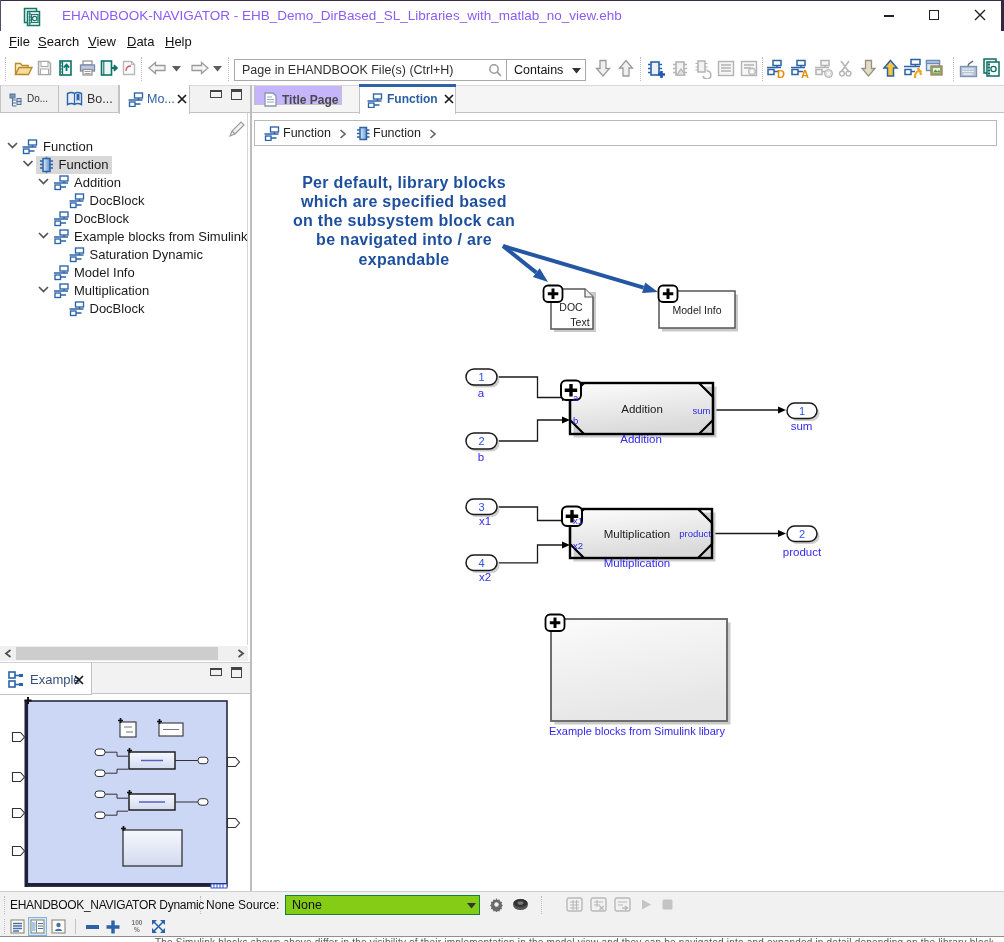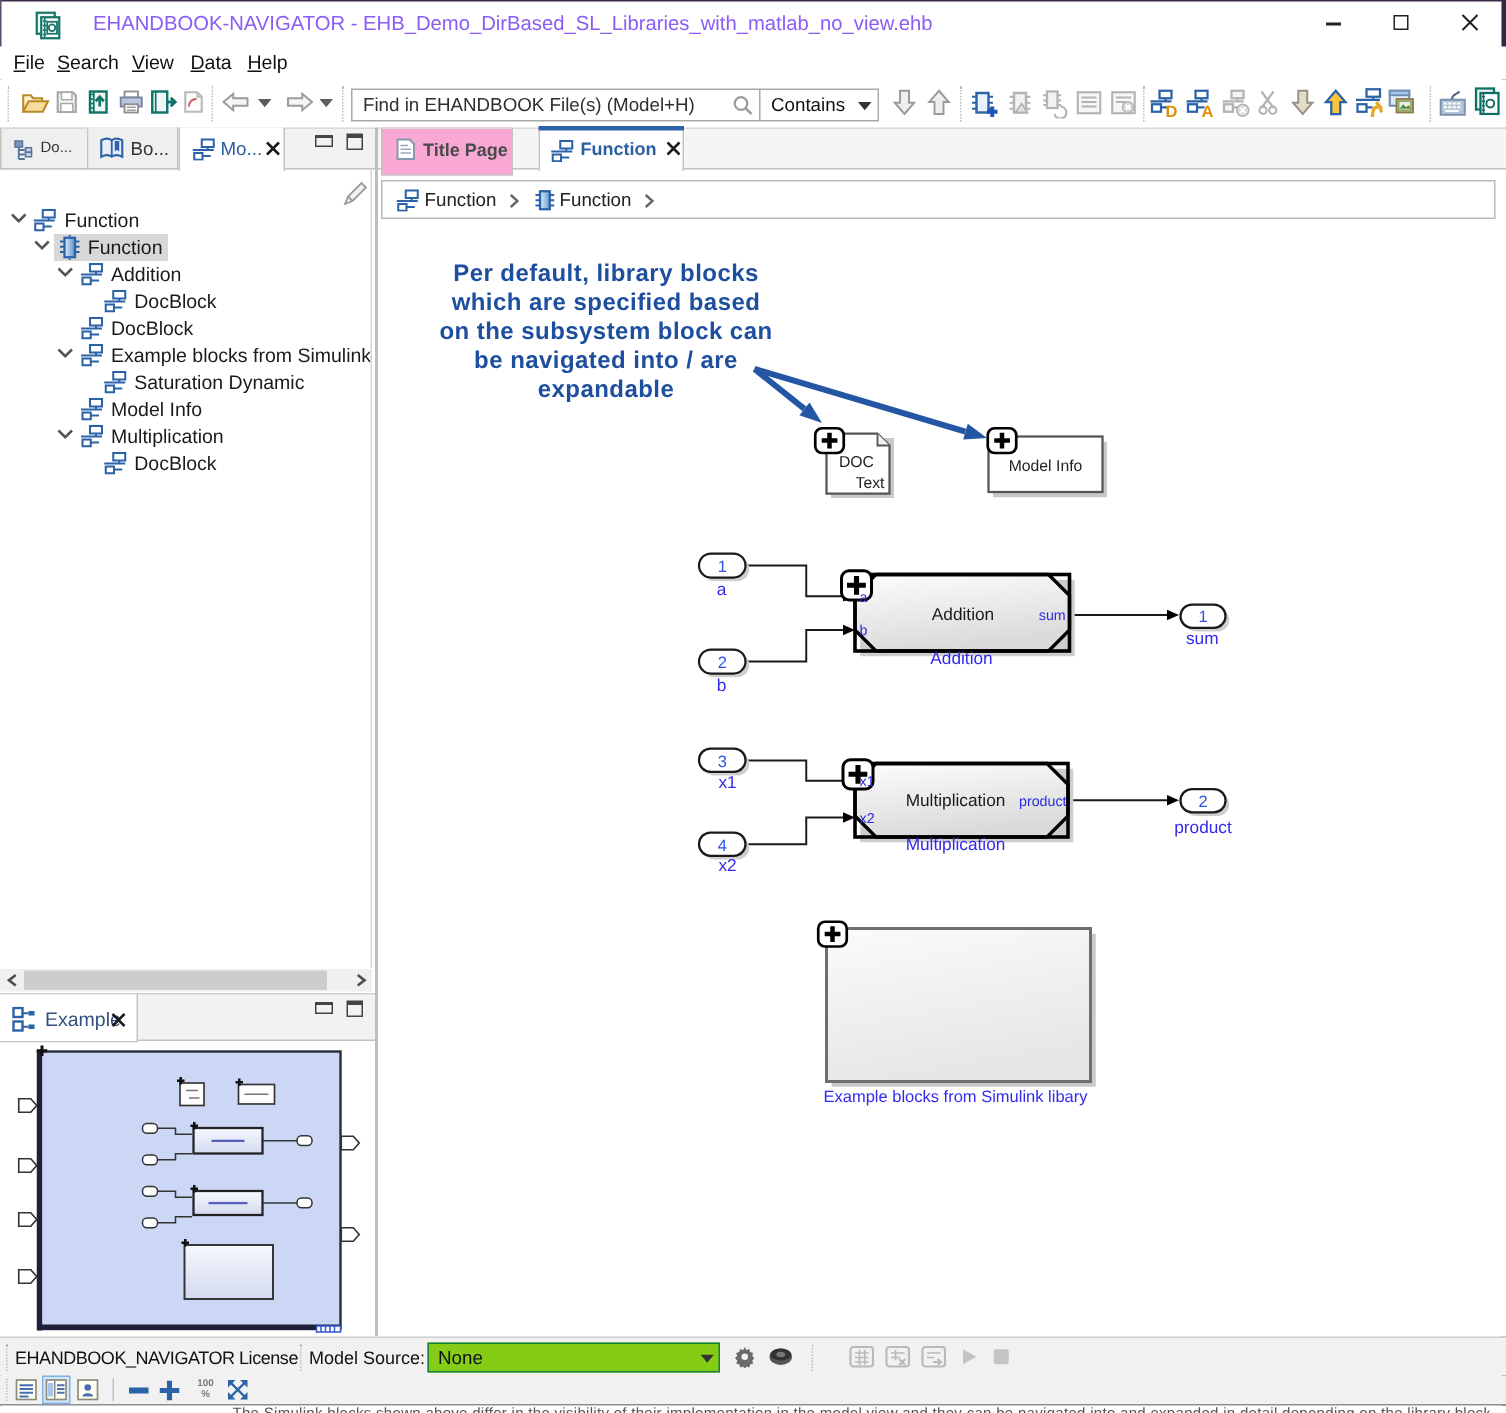--- a/index.html
+++ b/index.html
@@ -103,21 +103,21 @@
       </svg>
     </div>
 <div class="a" style="left:213px;top:13px">
       <svg width="9" height="6">
         <path d="M0 0 h9 L4.5 5.5 z" fill="#5d5d5d"></path>
       </svg>
     </div>
 <div class="sep" style="left:228px;top:4px;height:24px"></div>
 
 <div class="a" style="left:234px;top:6px;width:352px;height:22px;border:1px solid #a9a9a9;background:#fff">
- <span class="a" style="left:7px;top:3px;font-size:12.5px;color:#2f2f2f">Find in EHANDBOOK File(s) (Model+H)</span>
+ <span class="a" style="left:7px;top:3px;font-size:12.5px;color:#2f2f2f">Page in EHANDBOOK File(s) (Ctrl+H)</span>
  <svg class="a" style="left:253px;top:3px" width="15" height="15" viewBox="0 0 15 15">
         <circle cx="6" cy="6" r="4.2" fill="none" stroke="#9b9b9b" stroke-width="1.5"></circle>
         <path d="M9.2 9.2 L13 13" stroke="#9b9b9b" stroke-width="1.7"></path>
       </svg>
  <div class="a" style="left:271px;top:0;width:1px;height:20px;background:#a9a9a9"></div>
  <span class="a" style="left:279px;top:3px;font-size:12.5px;color:#111">Contains</span>
  <svg class="a" style="left:337px;top:8px" width="9" height="6">
         <path d="M0 0 h9 L4.5 5.5 z" fill="#333"></path>
       </svg>
 </div>
@@ -419,21 +419,21 @@
 
    <rect x="211" y="189" width="16" height="4" fill="#fff" stroke="#3355cc" stroke-width="1"></rect>
    <path d="M214 189 v4 M217 189 v4 M220 189 v4 M223 189 v4" stroke="#3355cc" stroke-width="1"></path>
   </svg>
  </div>
 </div>
 <div class="a" style="left:250px;top:85px;width:2px;height:806px;background:#bdbdbd"></div>
 
 <div class="a" style="left:252px;top:85px;width:752px;height:806px;background:#fff">
  <div class="a" style="left:0;top:0;width:752px;height:28px;background:#f5f5f5;border-top:1px solid #d9d9d9;border-bottom:1px solid #c3c3c3"></div>
- <div class="a" style="left:2px;top:0;width:88px;height:32px;background:#f9a8d4;border:1px solid #c3c3c3;border-top:1px solid #d9d9d9">
+ <div class="a" style="left:2px;top:0;width:88px;height:20px;background:#c4b5fd;border:1px solid #c3c3c3;border-top:1px solid #d9d9d9">
    <svg class="a" style="left:9px;top:6px" width="13" height="15" viewBox="0 0 13 15">
     <path d="M1 1 h8 l3 3 v10 H1 z" fill="#fff" stroke="#8598ad" stroke-width="1.3"></path>
     <path d="M3 5h5M3 7.5h7M3 10h7" stroke="#9aa8ba" stroke-width="1"></path>
       </svg>
    <span class="a" style="left:27px;top:7px;font-size:12px;font-weight:bold;color:#4a4a4a">Title Page</span>
  </div>
  <div class="a" style="left:107px;top:0;width:97px;height:29px;background:#fff;border-left:1px solid #c3c3c3;border-right:1px solid #c3c3c3">
    <div class="a" style="left:-1px;top:-1px;width:97px;height:3px;background:#2e62a8"></div>
    <svg class="a" style="left:7px;top:8px" width="16" height="15" viewBox="0 0 16 15">
     <rect x="6.5" y="1" width="8" height="5" fill="#fff" stroke="#2b62a8" stroke-width="1.35"></rect>
@@ -587,23 +587,23 @@
   <rect x="302.5" y="475.5" width="176" height="102" fill="#c9c9c9"></rect>
   <rect x="299" y="472" width="176" height="102" fill="url(#gex)" stroke="#6e6e6e" stroke-width="2"></rect>
   <use href="#plusbtn" x="293" y="467"></use>
   <text x="385" y="587.5" font-size="11" fill="#3329ee" text-anchor="middle">Example blocks from Simulink libary</text>
  </svg>
  </div>
 </div>
 
 <div class="a" style="left:0;top:891px;width:1004px;height:26px;background:#f1f1f1;border-top:1px solid #cfcfcf">
  <div class="sep" style="left:4px;top:4px;height:18px"></div>
- <span class="a" style="left:10px;top:6px;font-size:12px;letter-spacing:-0.3px;color:#111">EHANDBOOK_NAVIGATOR License</span>
+ <span class="a" style="left:10px;top:6px;font-size:12px;letter-spacing:-0.3px;color:#111">EHANDBOOK_NAVIGATOR Dynamic</span>
  <div class="sep" style="left:200px;top:4px;height:18px"></div>
- <span class="a" style="left:206px;top:6px;font-size:12px;color:#111">Model Source:</span>
+ <span class="a" style="left:206px;top:6px;font-size:12px;color:#111">None Source:</span>
  <div class="a" style="left:285px;top:3px;width:195px;height:20px;background:#84cc16;border:1px solid #15803d">
   <span class="a" style="left:6px;top:2px;font-size:12.5px;color:#111">None</span>
   <svg class="a" style="left:181px;top:7px" width="9" height="6">
         <path d="M0 0 h9 L4.5 5.5 z" fill="#333"></path>
       </svg>
  </div>
  <svg class="a" style="left:489px;top:5px" width="15" height="15" viewBox="0 0 15 15">
       <path d="M7.5 1 l1 2 2-0.6 0.6 2 2 0.6 -0.6 2 1.4 1.5 -1.4 1.5 0.6 2 -2 0.6 -0.6 2 -2-0.6 -1 2 -1-2 -2 0.6 -0.6-2 -2-0.6 0.6-2 L1 8.5 2.4 7 1.8 5 3.8 4.4 4.4 2.4 6.5 3 z" fill="#6a6a6a"></path>
       <circle cx="7.5" cy="7.5" r="2.2" fill="#f1f1f1"></circle>
     </svg>

